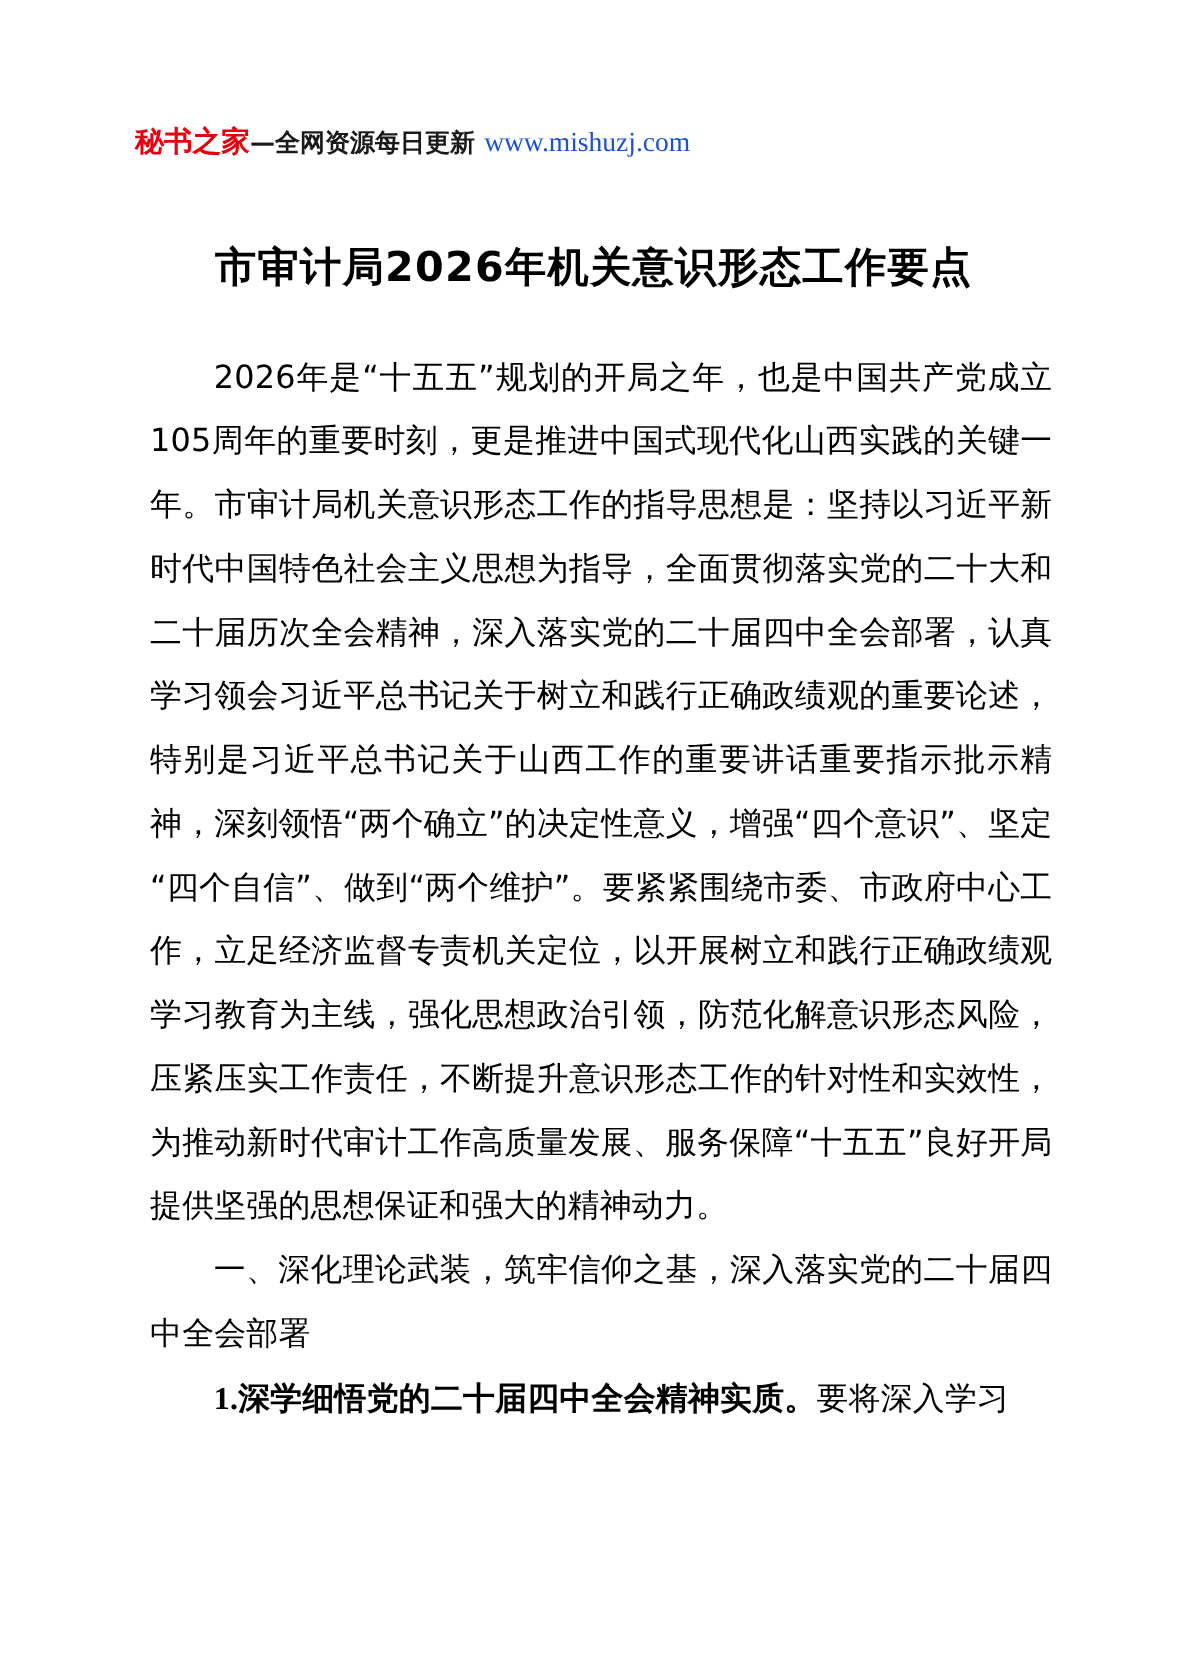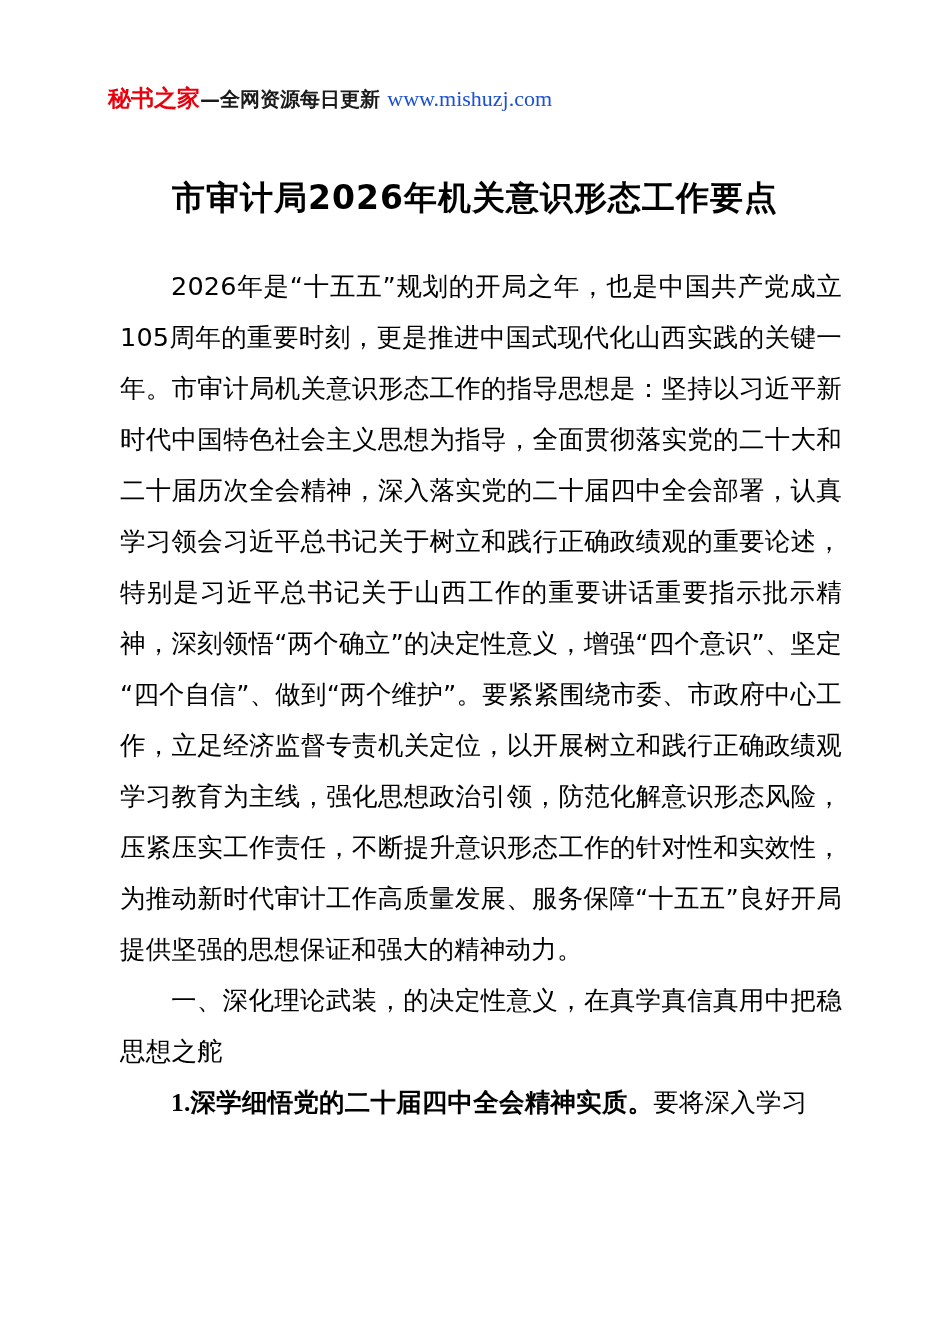--- a/index.html
+++ b/index.html
@@ -12,21 +12,21 @@
     height: 1344px;
     font-family: "DejaVu Sans", "Liberation Sans", sans-serif;
     color: #000000;
     position: relative;
     overflow: hidden;
   }
   .page {
     width: 950px;
     height: 1344px;
     box-sizing: border-box;
-    padding: 0 108px;
+    padding: 16px 108px;
     position: relative;
   }
   .watermark {
     padding-top: 84px;
     font-size: 23px;
     line-height: 1.2;
     white-space: nowrap;
     letter-spacing: 0px;
   }
   .wm-brand {
@@ -82,17 +82,17 @@
 <div class="page">
 
   <div class="watermark">
     <span class="wm-brand">秘书之家</span><span class="wm-mid">—全网资源每日更新</span> <span class="wm-url">www.mishuzj.com</span>
   </div>
 
   <h1 class="doc-title">市审计局2026年机关意识形态工作要点</h1>
 
   <div class="body-block">
     <p class="para">2026年是“十五五”规划的开局之年，也是中国共产党成立105周年的重要时刻，更是推进中国式现代化山西实践的关键一年。市审计局机关意识形态工作的指导思想是：坚持以习近平新时代中国特色社会主义思想为指导，全面贯彻落实党的二十大和二十届历次全会精神，深入落实党的二十届四中全会部署，认真学习领会习近平总书记关于树立和践行正确政绩观的重要论述，特别是习近平总书记关于山西工作的重要讲话重要指示批示精神，深刻领悟“两个确立”的决定性意义，增强“四个意识”、坚定“四个自信”、做到“两个维护”。要紧紧围绕市委、市政府中心工作，立足经济监督专责机关定位，以开展树立和践行正确政绩观学习教育为主线，强化思想政治引领，防范化解意识形态风险，压紧压实工作责任，不断提升意识形态工作的针对性和实效性，为推动新时代审计工作高质量发展、服务保障“十五五”良好开局提供坚强的思想保证和强大的精神动力。</p>
-    <p class="para sub">一、深化理论武装，的决定性意义，在真学真信真用中把稳思想之舵</p>
+    <p class="para sub">一、深化理论武装，筑牢信仰之基，深入落实党的二十届四中全会部署</p>
     <p class="para sub"><span class="num-lead">1.</span><span class="bold-lead">深学细悟党的二十届四中全会精神实质。</span><span>要将深入学习</span></p>
   </div>
 
 </div>
 
 </body></html>

